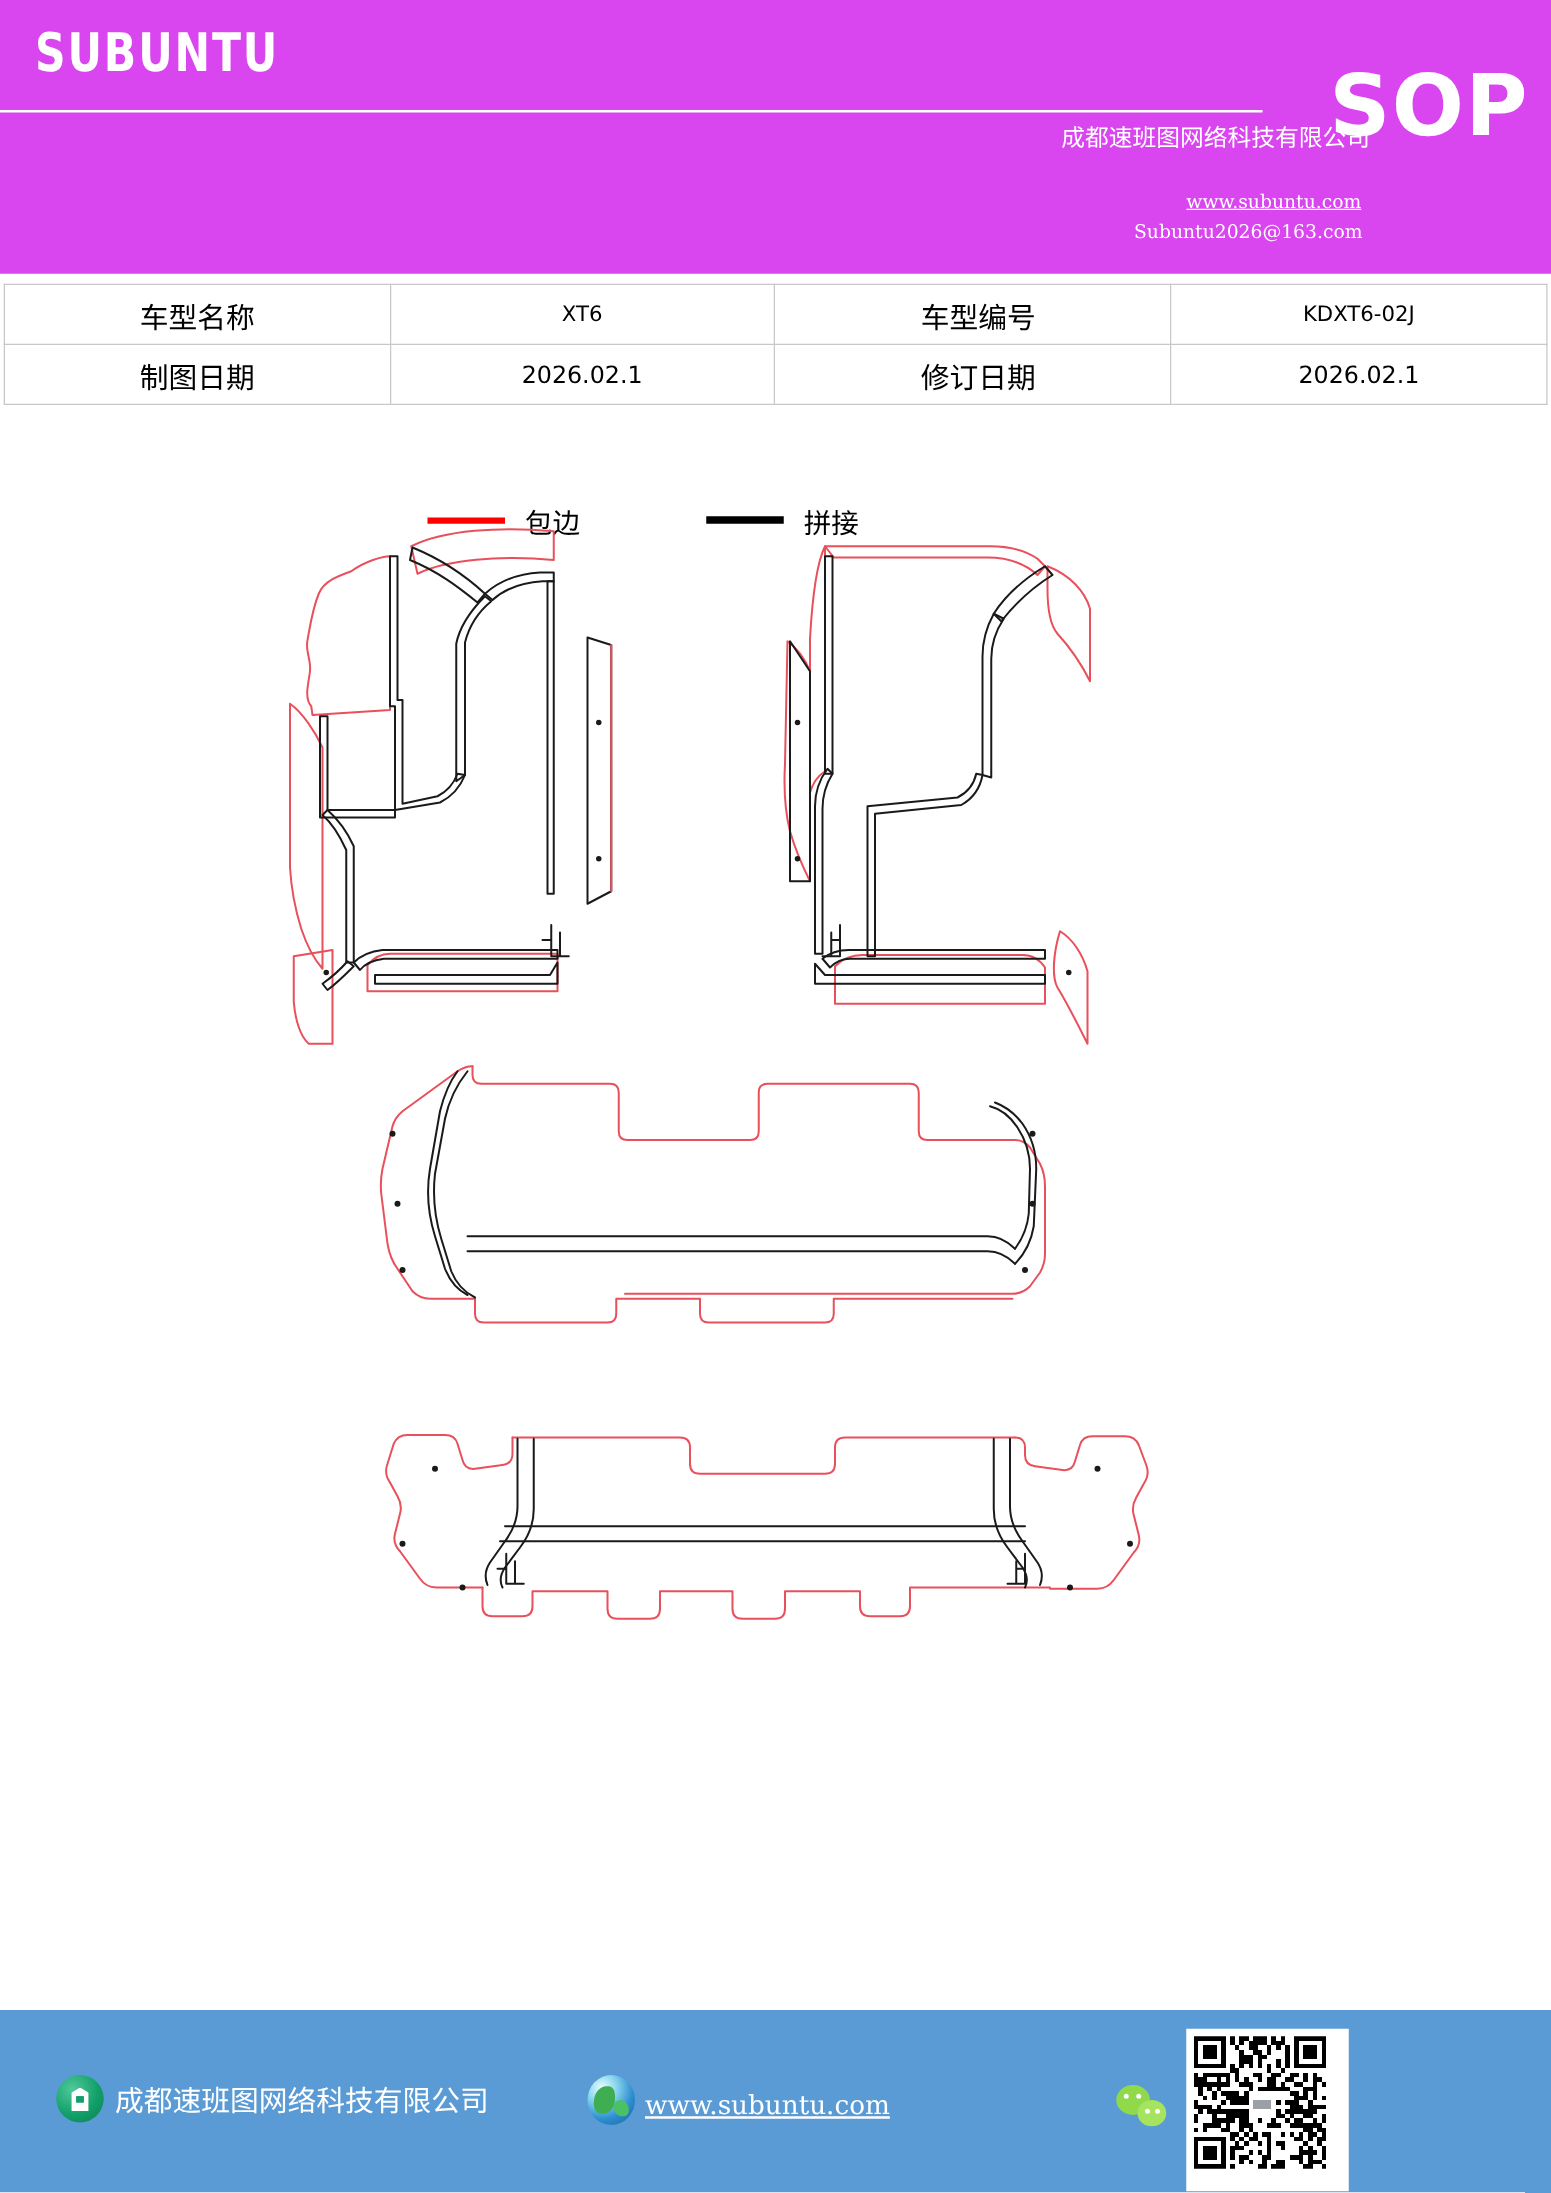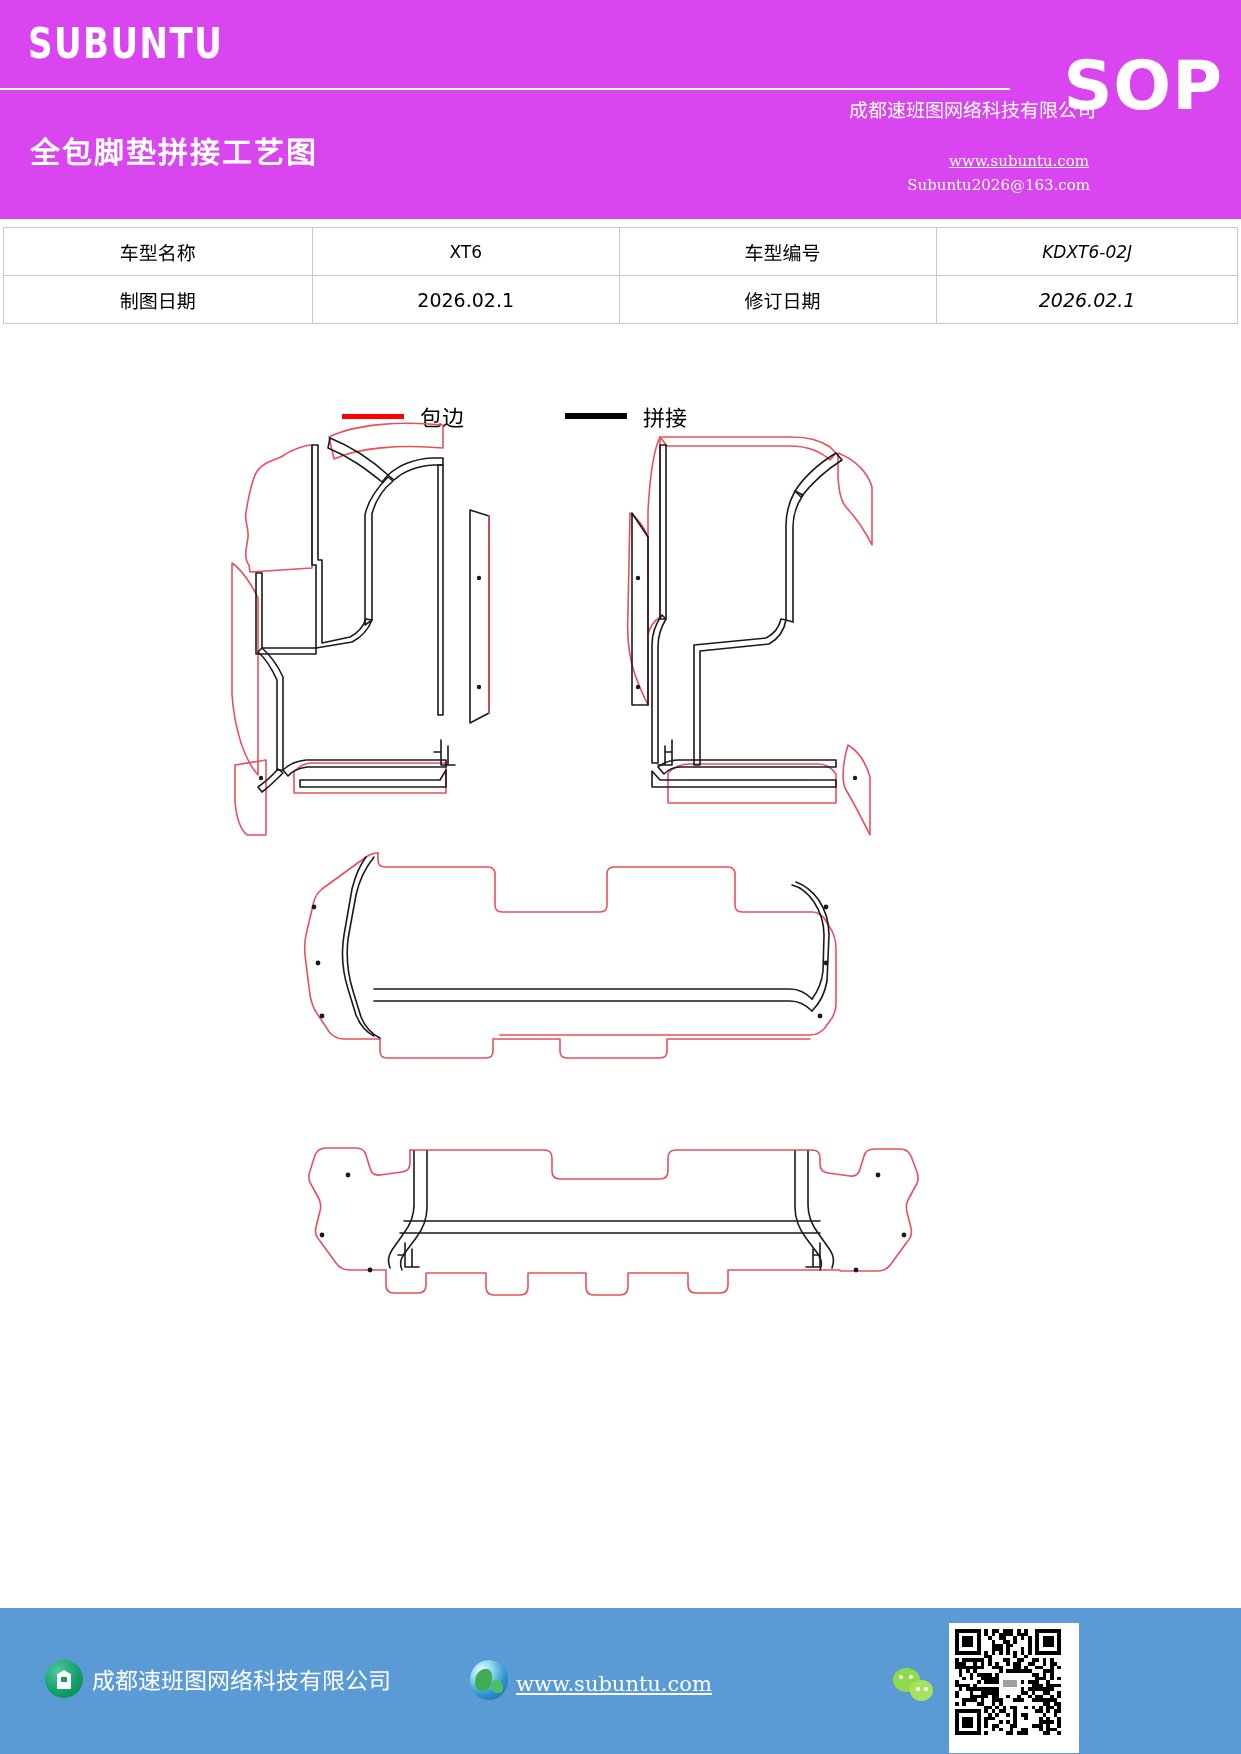--- a/index.html
+++ b/index.html
@@ -92,27 +92,27 @@
     left: 3px; top: 227px;
     width: 1235px;
     border-collapse: collapse;
     table-layout: fixed;
   }
   .info-table td {
     border: 1px solid #c8c8c8;
     height: 45px;
     text-align: center;
     vertical-align: middle;
-    font-size: 19px;
+    font-size: 23px;
     color: #000000;
   }
   .info-table td.lbl { width: 277px; }
   .info-table td.val { width: 276px; font-family: "DejaVu Sans", sans-serif; font-size: 17px; }
   .info-table td.lbl2 { width: 276px; padding-left: 10px; }
-  .info-table td.val2 { width: 270px; font-family: "DejaVu Sans", sans-serif; font-size: 17px; font-style: italic; }
+  .info-table td.val2 { width: 270px; font-family: "DejaVu Sans", sans-serif; font-size: 17px; }
   .info-table tr.r2 td.val,
   .info-table tr.r2 td.val2 { font-size: 19px; }
 
   
   .legend {
     position: absolute;
     left: 0; top: 398px;
     width: 1241px;
     height: 40px;
   }
@@ -253,21 +253,20 @@
     padding: 6px;
   }
   .qr canvas, .qr svg { display: block; }
 </style>
 </head>
 <body>
 
 <div class="header">
   <div class="brand">SUBUNTU</div>
   <div class="hrule"></div>
-  <div class="doc-title">全包脚垫拼接工艺图</div>
   <div class="sop-tag">SOP</div>
   <div class="company-top">成都速班图网络科技有限公司</div>
   <div class="hdr-site">www.subuntu.com</div>
   <div class="hdr-mail">Subuntu2026@163.com</div>
 </div>
 
 <table class="info-table">
   <tbody>
     <tr class="r1">
       <td class="lbl">车型名称</td>

